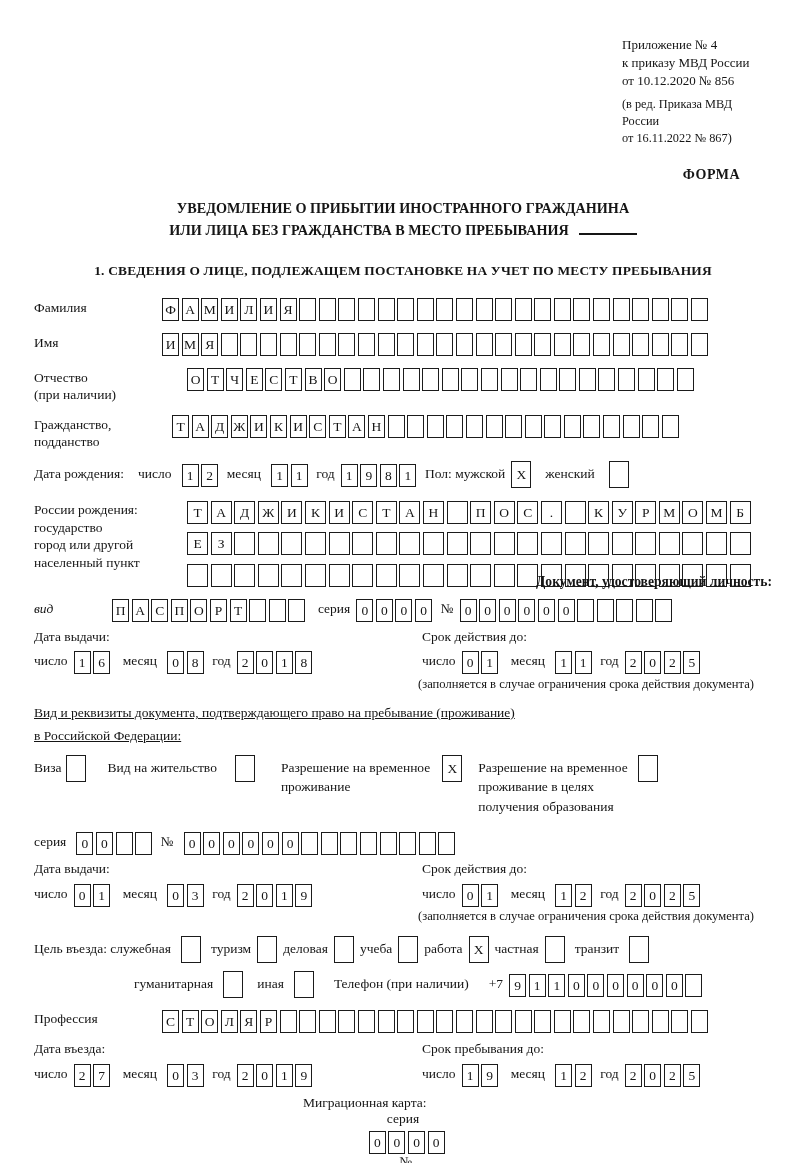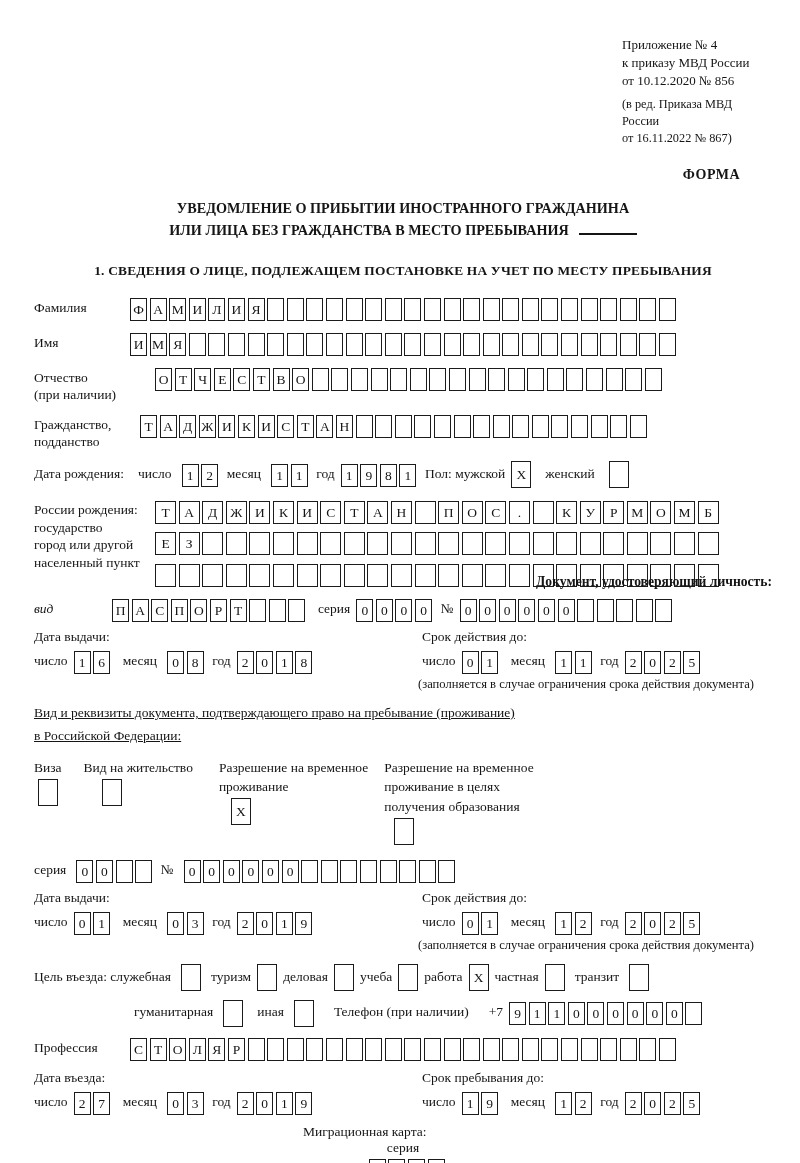--- a/index.html
+++ b/index.html
@@ -25,21 +25,21 @@
   .cell {
     display:inline-block; width:17px; height:23px;
     border:1.7px solid #1b1b1b; margin-right:2.6px;
     text-align:center; line-height:21px; font-size:13.5px;
     vertical-align:middle; background:#fff;
   }
   .w24 .cell { width:21px; }
   .cb .cell { width:20px; height:27px; line-height:25px; margin-right:0; }
   .cells { white-space:nowrap; display:inline-block; line-height:27px; }
 
-  .frow { display:flex; align-items:flex-start; margin:8px 0; }
+  .frow { display:flex; align-items:flex-start; margin:8px 0;gap:32px; }
   .lbl { line-height:1.3; padding-top:4px; }
   .lw95  { width:96px;  flex:0 0 auto; }
   .lw105 { width:106px; flex:0 0 auto; }
   .lw120 { width:121px; flex:0 0 auto; }
   .lw78  { width:78px;  flex:0 0 auto;font-style:italic; }
 
   .inrow { display:flex; align-items:center; flex-wrap:nowrap; }
   .inrow > * { flex:0 0 auto; }
   .sp6 { margin-left:6px; } .sp10 { margin-left:10px; } .sp14 { margin-left:14px; } .sp20 { margin-left:20px; }
 
@@ -48,21 +48,21 @@
   .datepair { display:flex; margin-top:6px; }
   .dp-l { width:352px; flex:0 0 auto; }
   .dp-r { margin-left:36px; }
   .dp-head { text-align:left; margin-bottom:3px; }
   .dp-row { display:flex; align-items:center; }
   .note-right { text-align:right; padding-right:18px; font-size:12.6px; margin-top:2px; }
 
   .intro { margin-top:10px; line-height:1.7;text-decoration:underline; }
 
   .opts { display:flex; align-items:flex-start; margin-top:6px; }
-  .opt { display:flex; align-items:flex-start;flex-direction:column; }
+  .opt { display:flex; align-items:flex-start; }
   .opt-lbl { line-height:1.45; padding-top:4px; }
   .opt-lbl.ctr { text-align:left; }
 
   .stack > .cells { display:block; margin-bottom:4.5px; }
 </style>
 </head>
 <body>
 
 <div class="page">
 

